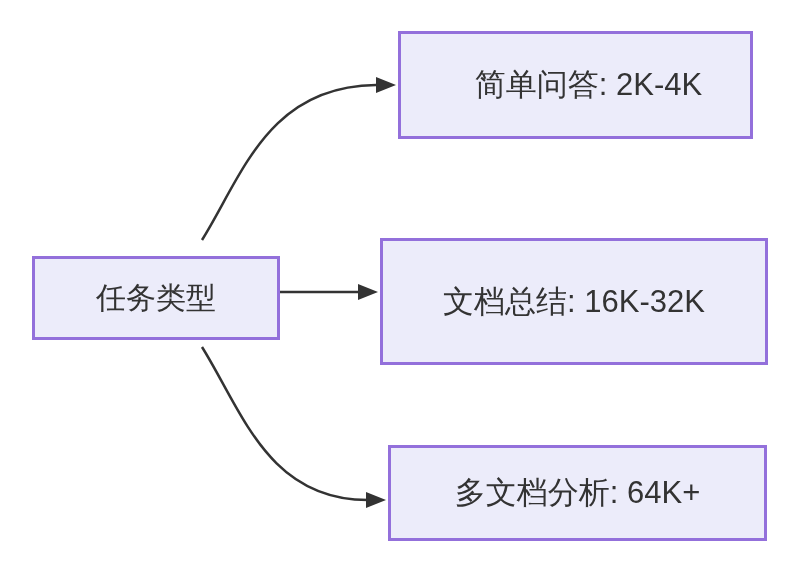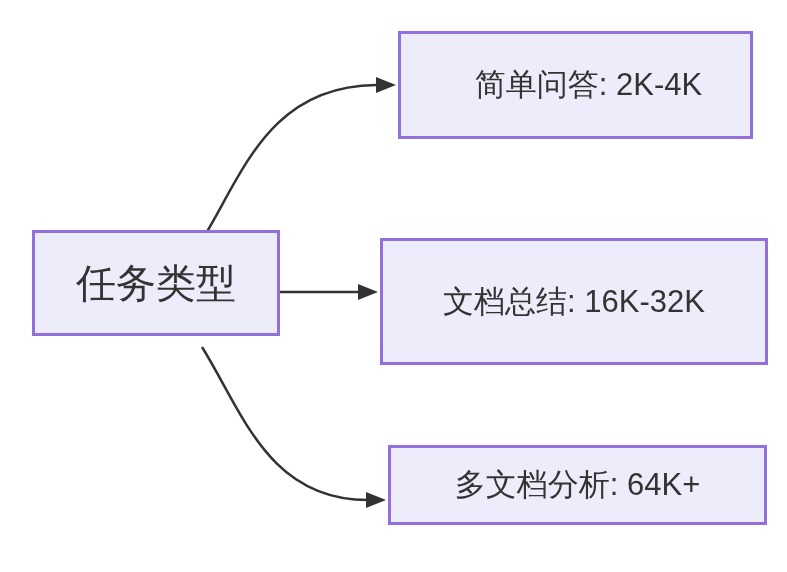--- a/index.html
+++ b/index.html
@@ -41,43 +41,43 @@
     display: flex;
     align-items: center;
     justify-content: center;
     text-align: center;
     font-size: 31px;
     line-height: 1.2;
     white-space: nowrap;
   }
   .node-root {
     left: 32px;
-    top: 230px;
+    top: 256px;
     width: 248px;
-    height: 106px;
-    font-size: 40px;
+    height: 84px;
+    font-size: 30px;
   }
   .node-branch-0 {
     left: 398px;
     top: 31px;
     width: 355px;
     height: 108px;
     padding-left: 26px;
   }
   .node-branch-1 {
     left: 380px;
     top: 238px;
     width: 388px;
     height: 127px;
   }
   .node-branch-2 {
     left: 388px;
     top: 445px;
     width: 379px;
-    height: 80px;
+    height: 96px;
   }
 </style>
 </head>
 <body>
 
 <div class="canvas">
 
   <svg class="edges" viewBox="0 0 787 572" xmlns="http://www.w3.org/2000/svg">
 
     <path class="edge-path" d="M202,240 C242,176 268,86 376,85"></path>

